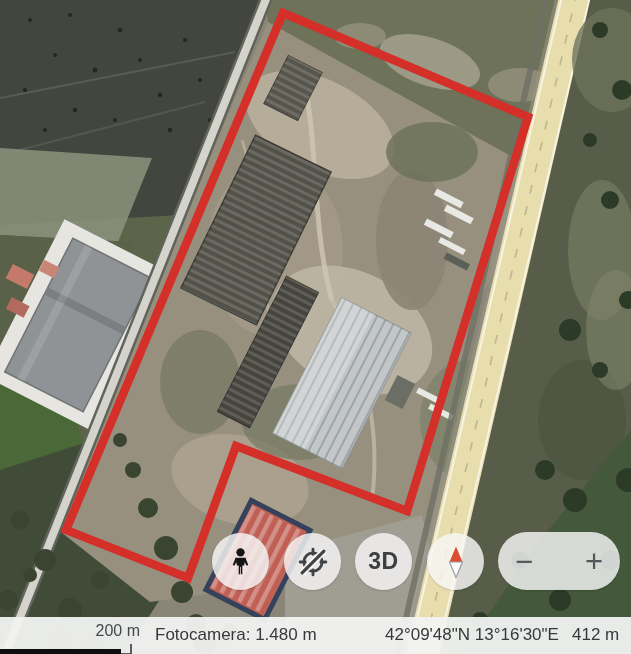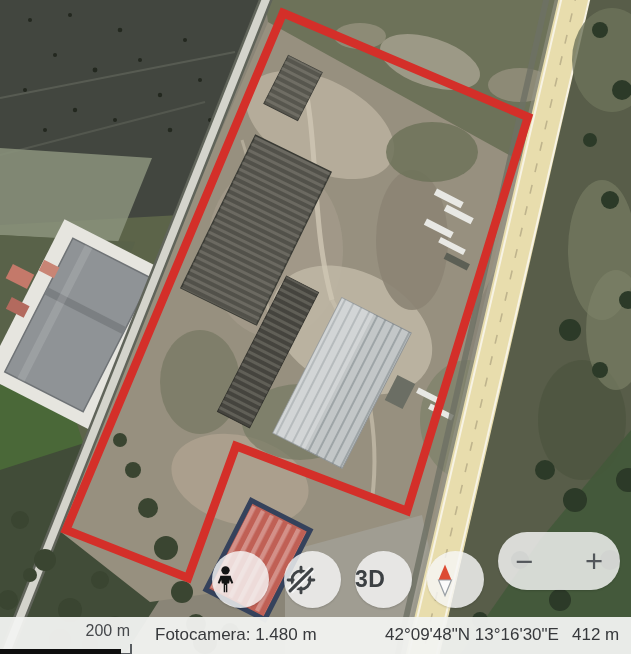--- a/index.html
+++ b/index.html
@@ -1,44 +1,44 @@
 <!DOCTYPE html>
 <html><head>
 <meta charset="utf-8">
 <style>
   html,body{margin:0;padding:0;background:#222;}
   .stage{position:relative;width:631px;height:654px;overflow:hidden;
          font-family:"Liberation Sans",sans-serif;background:#8a8577;}
   .map-svg{position:absolute;left:0;top:0;width:631px;height:654px;display:block;}
 
   
-  .circle-btn{position:absolute;top:551px;width:57px;height:57px;border-radius:50%;
+  .circle-btn{position:absolute;top:533px;width:57px;height:57px;border-radius:50%;
     background:rgba(247,247,247,0.82);border:none;padding:0;cursor:pointer;
-    display:flex;align-items:center;justify-content:flex-start;
+    display:flex;align-items:center;justify-content:center;
     box-shadow:0 1px 2px rgba(0,0,0,0.15);}
   .btn-pegman{left:212px;}
   .btn-rotation{left:284px;}
   .btn-3d{left:355px;font-size:23px;font-weight:700;color:#3c4043;letter-spacing:.5px;}
   .btn-compass{left:427px;}
   .zoom-pill{position:absolute;left:498px;top:532px;width:122px;height:58px;
     border-radius:29px;background:rgba(247,247,247,0.82);box-shadow:0 1px 2px rgba(0,0,0,0.15);
     display:flex;align-items:center;justify-content:space-between;
     padding:0 17px;box-sizing:border-box;}
   .zoom-btn{background:none;border:none;padding:0;margin:0;cursor:pointer;
     font-family:"Liberation Sans",sans-serif;font-size:31px;color:#53575b;line-height:1;}
 
   
   .statusbar{position:absolute;left:0;bottom:0;width:631px;height:37px;
     background:rgba(242,243,241,0.95);color:#37393c;font-size:17px;}
   .sb-text{position:absolute;top:8px;white-space:nowrap;}
   .sb-camera{left:155px;}
   .sb-coords{left:385px;}
   .sb-elev{left:572px;}
   .scale-label{position:absolute;left:0;top:5px;width:130px;text-align:right;
-    font-size:16px;color:#45484b;}
+    font-size:16px;color:#45484b;padding-left:10px;}
   .scale-bracket{position:absolute;left:0;top:27px;width:130px;height:9px;
     border-bottom:2px solid #595d61;border-right:2px solid #595d61;}
   .scale-darkbar{position:absolute;left:0;top:32px;width:121px;height:5px;background:#0e0e0e;}
 </style>
 </head>
 <body>
 
 <div class="stage">
 
   <svg class="map-svg" viewBox="0 0 631 654">

